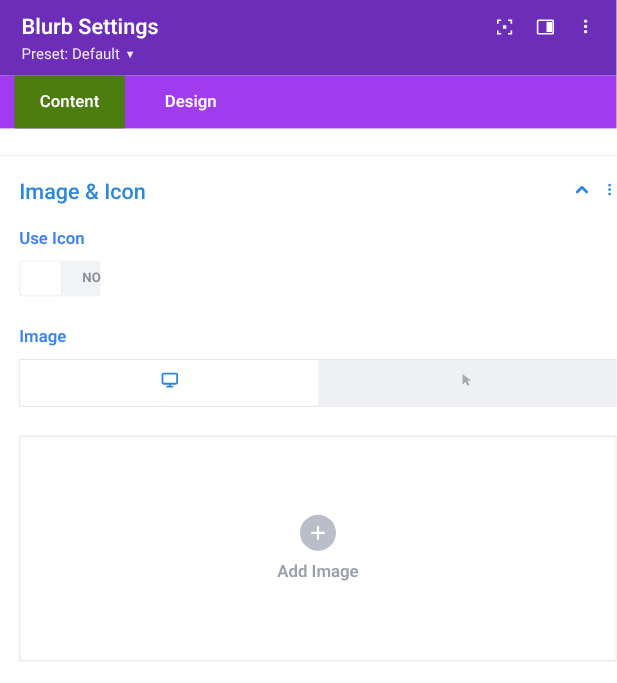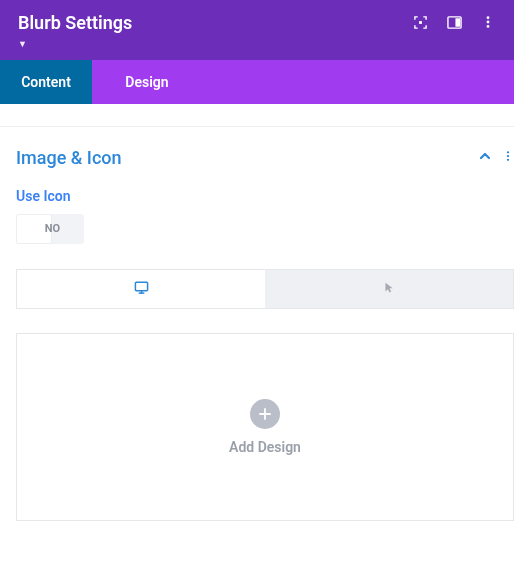--- a/index.html
+++ b/index.html
@@ -7,53 +7,54 @@
   .window { width: 514px; height: 569px; background: #fff; overflow: hidden; }
   .header { background: #6c2eb9; color: #fff; padding: 12px 18px 10px 18px; display: flex; align-items: flex-start; justify-content: space-between; }
   .header-left {}
   .title { font-size: 18px; font-weight: 600; line-height: 1.2; }
   .preset { font-size: 12.5px; opacity: 0.9; margin-top: 4px; display: inline-flex; align-items: center; gap: 4px; cursor: pointer; }
   .preset-caret { font-size: 9px; }
   .header-icons { display: flex; align-items: center; gap: 18px; margin-top: 2px; }
   .header-icon { width: 16px; height: 16px; cursor: pointer; display: inline-flex; align-items: center; justify-content: center; }
   .tabs { background: #a13bf0; display: flex; }
   .tab { color: #fff; font-size: 14px; font-weight: 600; padding: 14px 0; text-align: center; cursor: pointer; }
-  .tab.active { background: #0369a1; }
+  .tab.active { background: #4d7c0f; margin-left: 12px; }
   .tab:nth-child(1) { width: 92px; }
   .tab:nth-child(2) { width: 110px; }
   .tab:nth-child(3) { width: 110px; }
   .divider { height: 1px; background: #eee; margin-top: 22px; }
   .panel { padding: 20px 0 16px 16px; }
   .section-head { display: flex; align-items: center; justify-content: space-between; margin-bottom: 20px; }
   .section-title { color: #2b87da; font-size: 18px; font-weight: 500; }
   .section-icons { display: inline-flex; align-items: center; gap: 10px; color: #2b87da; }
   .field-label { font-size: 14px; font-weight: 600; color: #3b82f6; margin-bottom: 10px; }
   .field-block { margin-bottom: 22px; }
   .toggle { display: inline-flex; align-items: center; background: #f1f3f6; border-radius: 3px; height: 30px; width: 68px; position: relative; cursor: pointer; }
   .toggle-knob { background: #fff; width: 34px; height: 28px; border-radius: 2px; position: absolute; left: 1px; top: 1px; box-shadow: 0 0 0 1px rgba(0,0,0,0.02); }
-  .toggle-text { font-size: 11px; font-weight: 700; color: #8a8f99; position: absolute; right: 24px; }
+  .toggle-text { font-size: 11px; font-weight: 700; color: #8a8f99; position: absolute; right: 0; }
   .view-tabs { display: flex; width: 100%; height: 40px; border: 1px solid #e5e7eb; }
   .view-tab { flex: 1; display: flex; align-items: center; justify-content: center; cursor: pointer; }
   .view-tab.active { background: #fff; }
   .view-tab.hover { background: #eef0f3; }
   .cursor-icon { color: #a5aab3; }
   .desktop-icon { color: #2b87da; }
   .dropzone { margin-top: 24px; border: 1px solid #e5e7eb; height: 188px; display: flex; flex-direction: column; align-items: center; justify-content: center; gap: 10px; cursor: pointer; }
   .add-circle { width: 30px; height: 30px; border-radius: 50%; background: #b9bec8; color: #fff; display: flex; align-items: center; justify-content: center; font-size: 18px; line-height: 1; }
   .add-text { color: #9aa0aa; font-size: 14px; font-weight: 600; }
 </style>
 </head>
 <body>
 
 <div class="window">
 
   <div class="header">
     <div class="header-left">
       <div class="title">Blurb Settings</div>
       <div class="preset">
+        <span>Preset: Default</span>
         <span class="preset-caret">▼</span>
       </div>
     </div>
     <div class="header-icons">
       <span class="header-icon">
         <svg viewBox="0 0 16 16" width="15" height="15" stroke="#fff" stroke-width="1.5" fill="none">
           <path d="M2 5 V2 H5 M11 2 H14 V5 M14 11 V14 H11 M5 14 H2 V11"></path>
           <rect x="6.5" y="6.5" width="3" height="3" fill="#fff" stroke="none"></rect>
         </svg>
       </span>
@@ -102,20 +103,21 @@
 
     <div class="field-block">
       <div class="field-label">Use Icon</div>
       <div class="toggle">
         <div class="toggle-knob"></div>
         <span class="toggle-text">NO</span>
       </div>
     </div>
 
     <div class="field-block" style="margin-bottom:0;">
+      <div class="field-label">Image</div>
       <div class="view-tabs">
         <div class="view-tab active">
           <span class="desktop-icon">
             <svg viewBox="0 0 16 16" width="15" height="15" fill="none" stroke="#2b87da" stroke-width="1.6">
               <rect x="1.5" y="2.5" width="13" height="9" rx="1"></rect>
               <path d="M5 14 H11"></path>
               <path d="M8 11.5 V14"></path>
             </svg>
           </span>
         </div>
@@ -127,19 +129,19 @@
           </span>
         </div>
       </div>
 
       <div class="dropzone">
         <div class="add-circle">
           <svg viewBox="0 0 12 12" width="12" height="12" stroke="#fff" stroke-width="1.8" stroke-linecap="round">
             <path d="M6 1 V11 M1 6 H11"></path>
           </svg>
         </div>
-        <div class="add-text">Add Design</div>
+        <div class="add-text">Add Image</div>
       </div>
     </div>
 
   </div>
 
 </div>
 
 </body></html>

